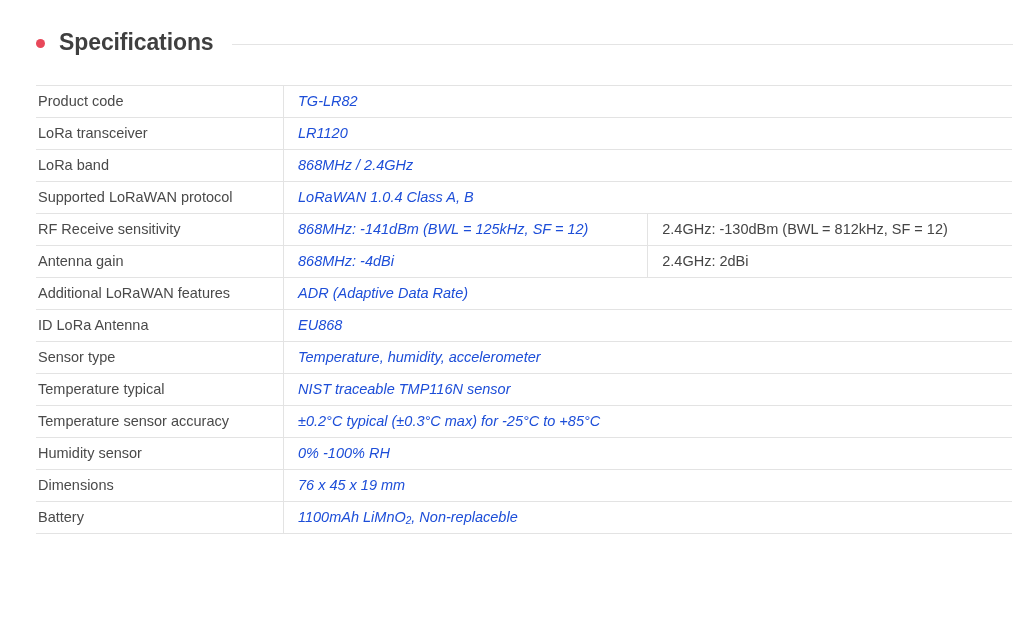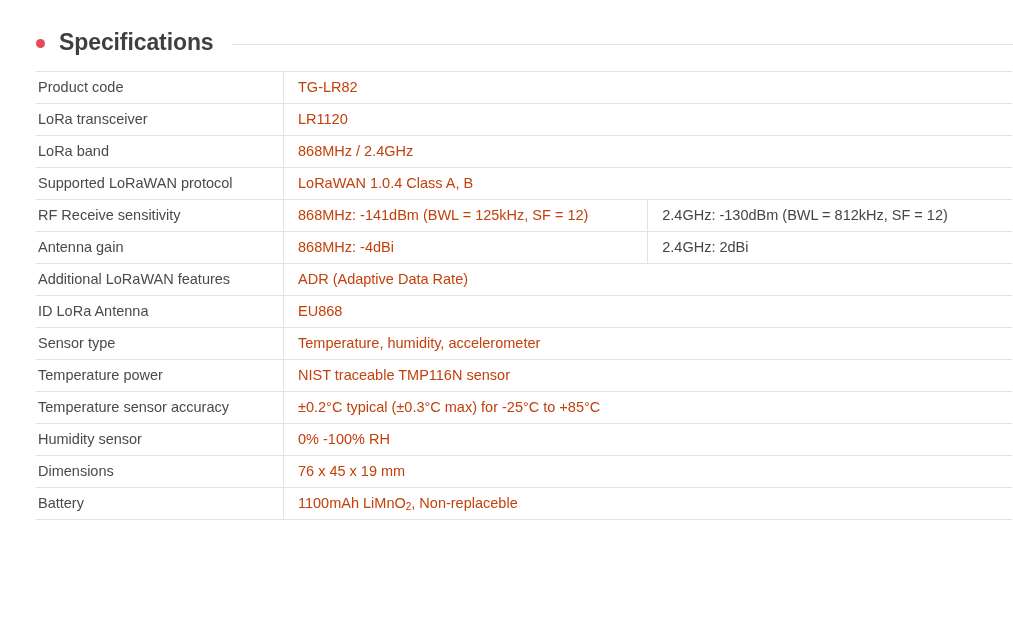--- a/index.html
+++ b/index.html
@@ -46,21 +46,21 @@
   .heading-rule {
     flex: 1 1 auto;
     height: 1px;
     background: #e4e4e4;
     margin-left: 18px;
     margin-right: 0px;
     margin-top: 4px;
   }
   
   .spec-table {
-    margin: 7px 0 0 36px;
+    margin: 21px 0 0 36px;
     width: 976px;
     border-collapse: collapse;
     table-layout: fixed;
   }
   .spec-table tr {
     height: 32px;
   }
   .spec-table td {
     border-top: 1px solid #e3e3e3;
     font-size: 14.5px;
@@ -73,21 +73,22 @@
     border-bottom: 1px solid #e3e3e3;
   }
   td.label {
     width: 245px;
     padding-left: 2px;
     color: #4a4a4a;
   }
   td.val {
     border-left: 1px solid #e3e3e3;
     padding-left: 14px;
-    color: #c2410c;
+    color: #1d4ed8;
+    font-style: italic;
   }
   td.val2 {
     border-left: 1px solid #e3e3e3;
     padding-left: 14px;
     color: #454545;
   }
   sub {
     font-size: 10px;
     vertical-align: -2px;
   }
@@ -137,21 +138,21 @@
         </tr>
         <tr>
           <td class="label">ID LoRa Antenna</td>
           <td class="val" colspan="2">EU868</td>
         </tr>
         <tr>
           <td class="label">Sensor type</td>
           <td class="val" colspan="2">Temperature, humidity, accelerometer</td>
         </tr>
         <tr>
-          <td class="label">Temperature power</td>
+          <td class="label">Temperature typical</td>
           <td class="val" colspan="2">NIST traceable TMP116N sensor</td>
         </tr>
         <tr>
           <td class="label">Temperature sensor accuracy</td>
           <td class="val" colspan="2">±0.2°C typical (±0.3°C max) for -25°C to +85°C</td>
         </tr>
         <tr>
           <td class="label">Humidity sensor</td>
           <td class="val" colspan="2">0% -100% RH</td>
         </tr>

